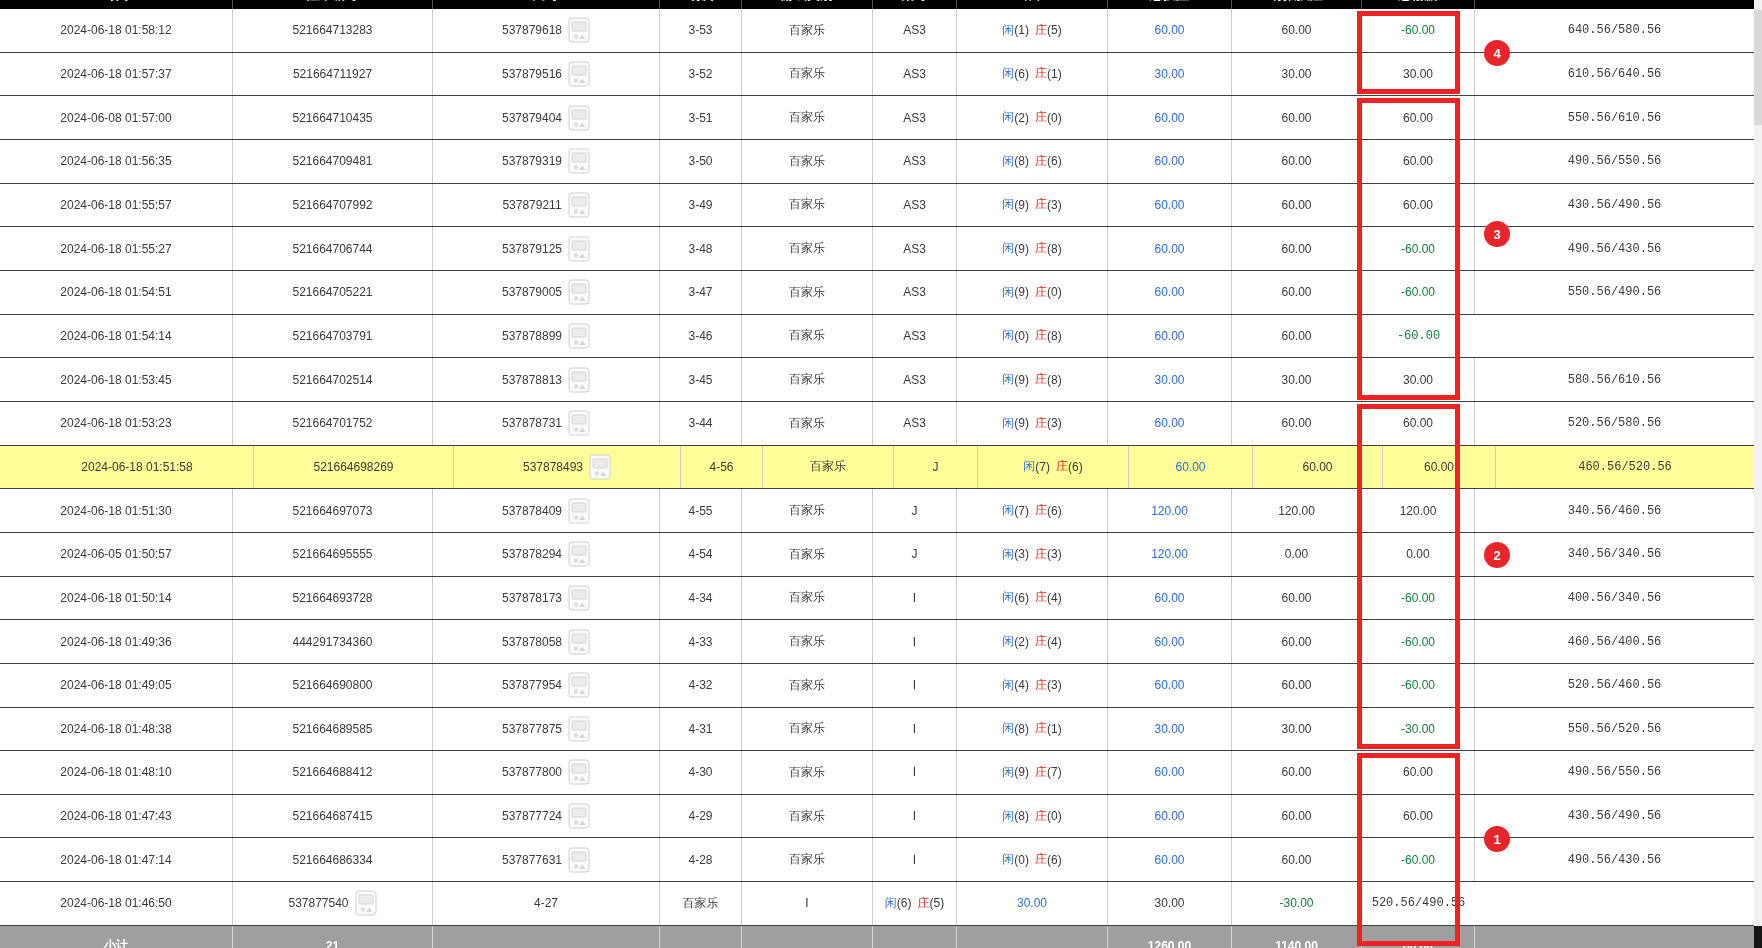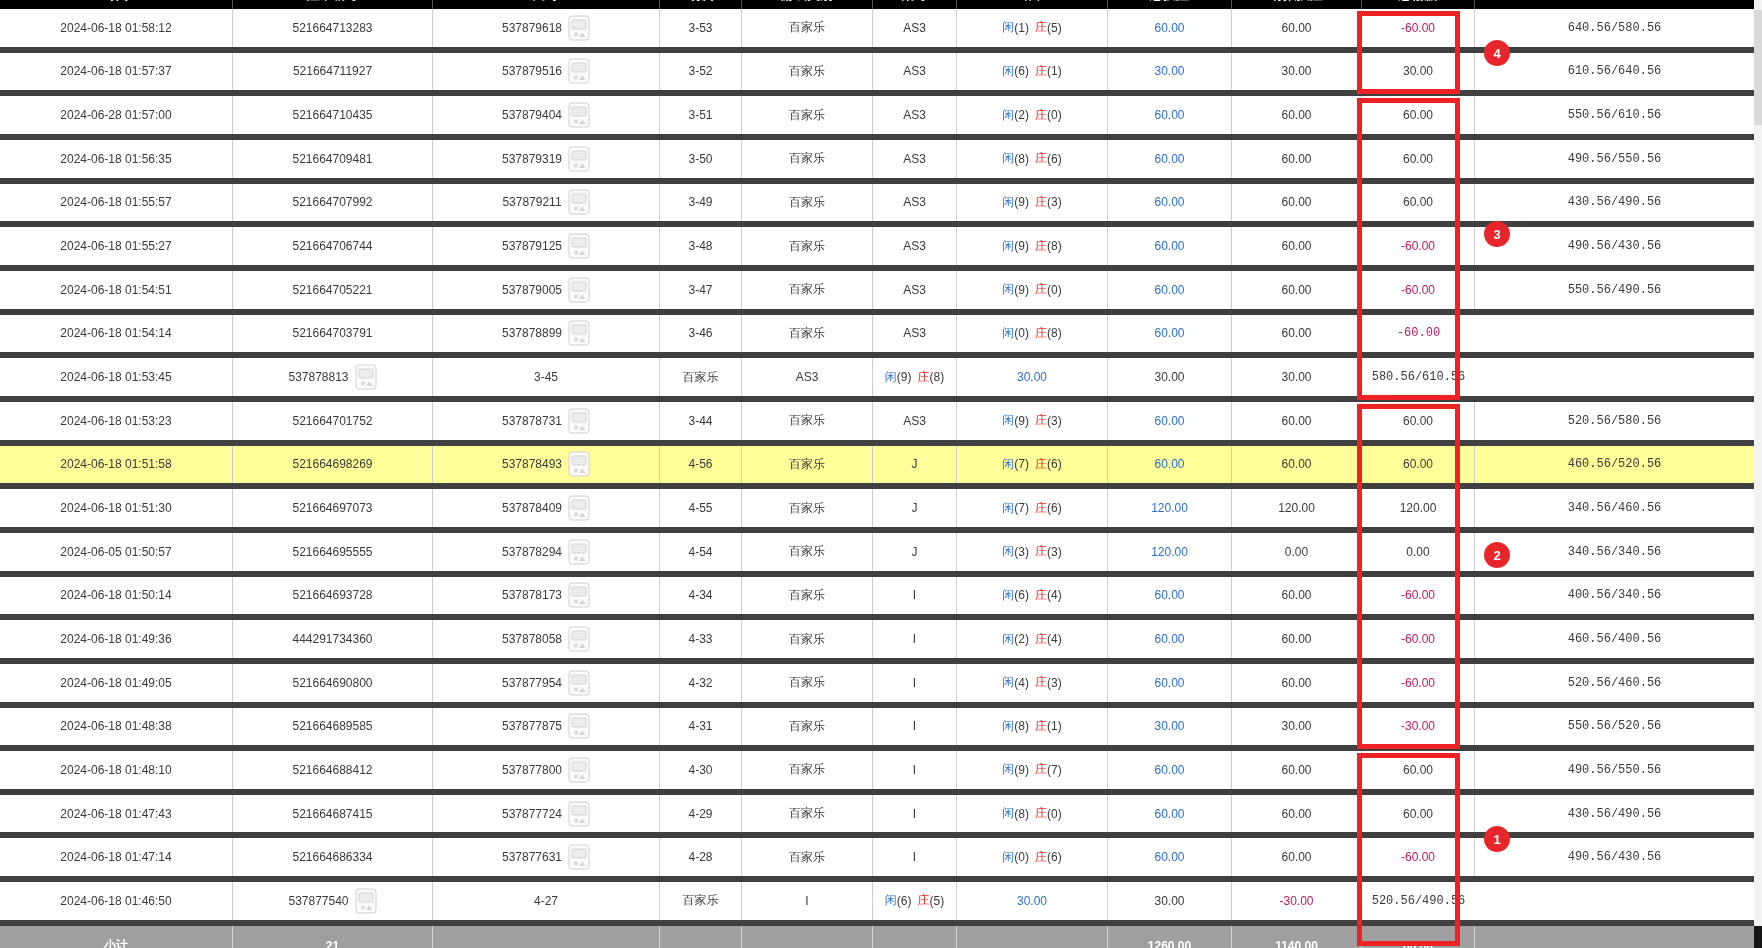--- a/index.html
+++ b/index.html
@@ -14,33 +14,33 @@
     width:1754px;
   }
   
   .thead { height:9px; overflow:hidden; background:#000; }
   .thead .cell { border-right:1px solid #555; background:#000; justify-content:center; overflow:hidden; }
   .thead .hlabel {
     display:block; width:100%; text-align:center; color:#fff; font-weight:bold;
     font-size:13px; line-height:20px; transform:translateY(-10px); white-space:nowrap;
   }
   
-  .row { height:43.667px; border-bottom:6px solid #404040; background:#fff; }
-  .row.highlight { background:#feff99; }
+  .row { height:43.667px; border-bottom:1px solid #404040; background:#fff; }
+  .row.highlight { background:#feff99;padding-left:21px; }
   .cell {
     display:flex; align-items:center; justify-content:center;
     border-right:1px solid #ccc; font-size:12px; color:#3a3a3a; white-space:nowrap;
   }
   .cell:last-child { border-right:none;font-family:Liberation Mono, monospace; }
   .blue { color:#2b6ed8; }
   .link { cursor:pointer; }
   .red  { color:#e2231a; }
   .dark { color:#3a3a3a; }
   .result .red { margin-left:6px; }
-  .win.neg { color:#be185d;text-align:center; }
+  .win.neg { color:#15803d;text-align:center; }
   .roundcell .icon { margin-left:6px; display:inline-flex; cursor:pointer; }
   
   .tfoot { height:40px; background:#9f9f9f; }
   .tfoot .cell { border-right:1px solid rgba(255,255,255,.55); color:#fff; font-weight:bold; font-size:12px; }
   .tfoot .cell:last-child { border-right:none; }
   
   #annotations { position:absolute; inset:0; pointer-events:none; }
   .ann-box {
     position:absolute; left:1357px; width:103px;
     border:5px solid #ee2224; background:transparent;
@@ -182,21 +182,21 @@
         </div>
     <div class="cell">
           <span class="txt win">30.00</span>
         </div>
     <div class="cell">
           <span class="txt">610.56/640.56</span>
         </div>
   </div>
       <div class="row grid-row">
     <div class="cell">
-          <span class="txt">2024-06-28 01:57:00</span>
+          <span class="txt">2024-06-08 01:57:00</span>
         </div>
     <div class="cell">
           <span class="txt">521664710435</span>
         </div>
     <div class="cell roundcell">
       <span class="txt">537879404</span>
       <span class="icon">
         <svg width="22" height="26" viewBox="0 0 22 26" xmlns="http://www.w3.org/2000/svg">
           <rect x="1" y="1" width="20" height="24" rx="3" fill="#fbfbfb" stroke="#cfcfcf"></rect>
           <rect x="4" y="5" width="14" height="9" rx="1" fill="#ececec" stroke="#d5d5d5"></rect>
@@ -456,20 +456,23 @@
     <div class="cell">
           <span class="txt">60.00</span>
         </div>
     <div class="cell">
           <span class="txt win neg">-60.00</span>
         </div>
   </div>
       <div class="row grid-row">
     <div class="cell">
           <span class="txt">2024-06-18 01:53:45</span>
+        </div>
+    <div class="cell">
+          <span class="txt">521664702514</span>
         </div>
     <div class="cell roundcell">
       <span class="txt">537878813</span>
       <span class="icon">
         <svg width="22" height="26" viewBox="0 0 22 26" xmlns="http://www.w3.org/2000/svg">
           <rect x="1" y="1" width="20" height="24" rx="3" fill="#fbfbfb" stroke="#cfcfcf"></rect>
           <rect x="4" y="5" width="14" height="9" rx="1" fill="#ececec" stroke="#d5d5d5"></rect>
           <circle cx="8" cy="19.5" r="2.2" fill="#dcdcdc"></circle>
           <path d="M11 22l3.2-4.5L17.5 22z" fill="#d6d6d6"></path>
         </svg>

